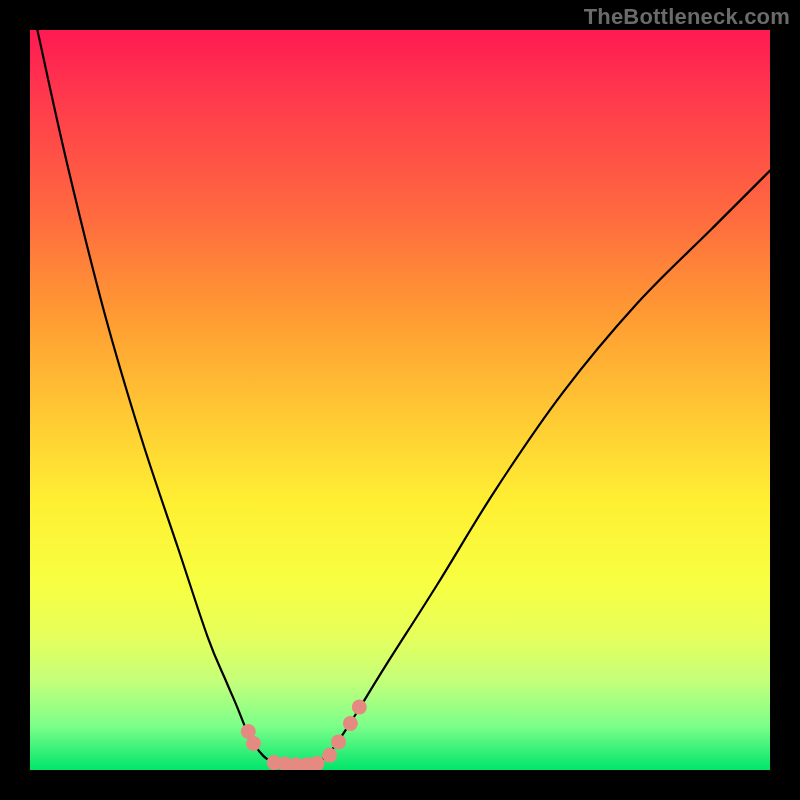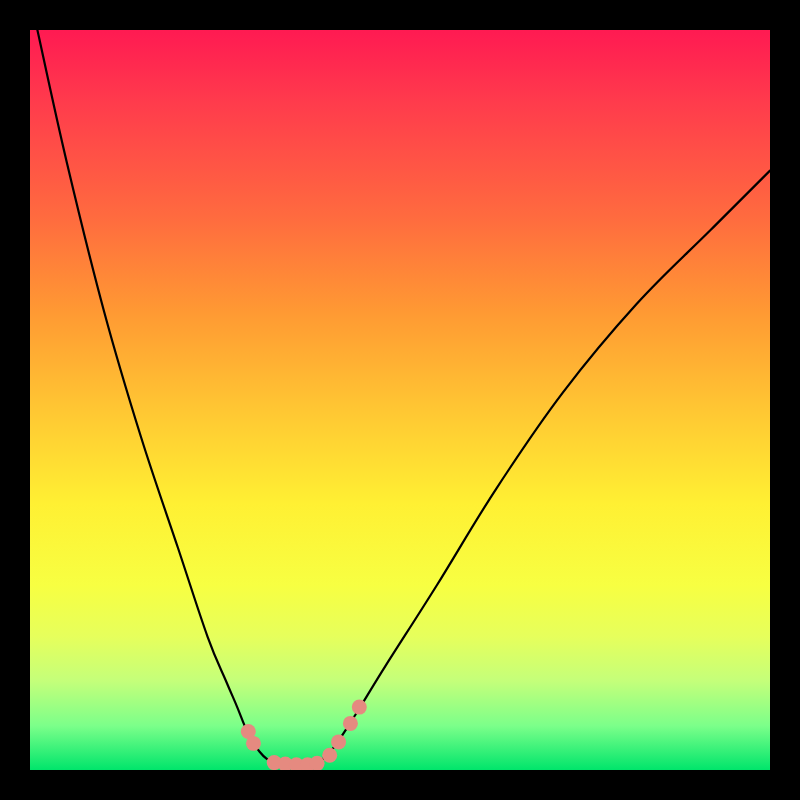--- a/index.html
+++ b/index.html
@@ -54,20 +54,21 @@
     font-size: 22px;
     font-weight: 600;
     color: #6a6a6a;
     letter-spacing: 0.2px;
   }
 </style>
 </head>
 <body>
 
 <div class="frame">
+  <div class="watermark">TheBottleneck.com</div>
 
   <div class="plot-area">
     <svg class="curve-layer" viewBox="0 0 740 740" preserveAspectRatio="none">
       <g>
           <path d="M 7.4 0 C 12.728000000000002 23.976000000000006, 25.012 82.58400000000006, 37 133.20000000000005 C 48.988 183.81600000000003, 60.68 231.916, 74 281.2 C 87.32 330.484, 97.68 364.376, 111 407 C 124.32 449.624, 136.012 482.036, 148 518 C 159.988 553.9639999999999, 168.94199999999998 582.824, 177.6 606.8 C 186.258 630.776, 190.77200000000002 638.546, 196.10000000000002 651.2 C 201.42800000000003 663.854, 203.87000000000003 669.1080000000001, 207.20000000000002 677.1 C 210.53 685.092, 211.936 689.606, 214.6 695.6 C 217.26399999999998 701.594, 219.33599999999998 705.7379999999999, 222 710.4 C 224.66400000000002 715.062, 226.736 718.17, 229.4 721.5 C 232.06400000000002 724.83, 234.136 726.9019999999999, 236.8 728.9 C 239.46400000000003 730.898, 241.536 731.6676, 244.20000000000002 732.6 C 246.86400000000003 733.5324, 248.93600000000004 733.6804000000001, 251.60000000000002 734.08 C 254.264 734.4796, 256.336 734.6868000000001, 259 734.82 C 261.664 734.9532, 263.736 734.82, 266.4 734.82 C 269.06399999999996 734.82, 271.136 734.9532, 273.8 734.82 C 276.464 734.6868000000001, 278.536 734.4796, 281.2 734.08 C 283.864 733.6804000000001, 284.60400000000004 735.5304, 288.6 732.6 C 292.596 729.6696000000001, 296.73999999999995 726.458, 303.4 717.8 C 310.06 709.1419999999999, 316.276 699.152, 325.6 684.5 C 334.92400000000004 669.848, 340.548 659.7099999999999, 355.2 636.4 C 369.852 613.09, 387.02000000000004 586.968, 407.00000000000006 555 C 426.9800000000001 523.032, 443.556 493.432, 466.2 458.8 C 488.844 424.168, 507.49199999999996 395.9, 532.8 362.59999999999997 C 558.108 329.29999999999995, 580.16 303.104, 606.8 273.8 C 633.4399999999999 244.49600000000004, 656.8240000000001 223.7760000000001, 680.8000000000001 199.80000000000007 C 704.7760000000001 175.82400000000004, 729.344 151.25599999999994, 740 140.5999999999999" fill="none" stroke="#000000" stroke-width="2.2" stroke-linecap="round"></path>
         </g>
       <g>
           <circle cx="218.29999999999998" cy="701.52" r="7.5" fill="#e58a80"></circle>
           <circle cx="223.48" cy="713.36" r="7.5" fill="#e58a80"></circle>
           <circle cx="244.20000000000002" cy="732.6" r="7.5" fill="#e58a80"></circle>

